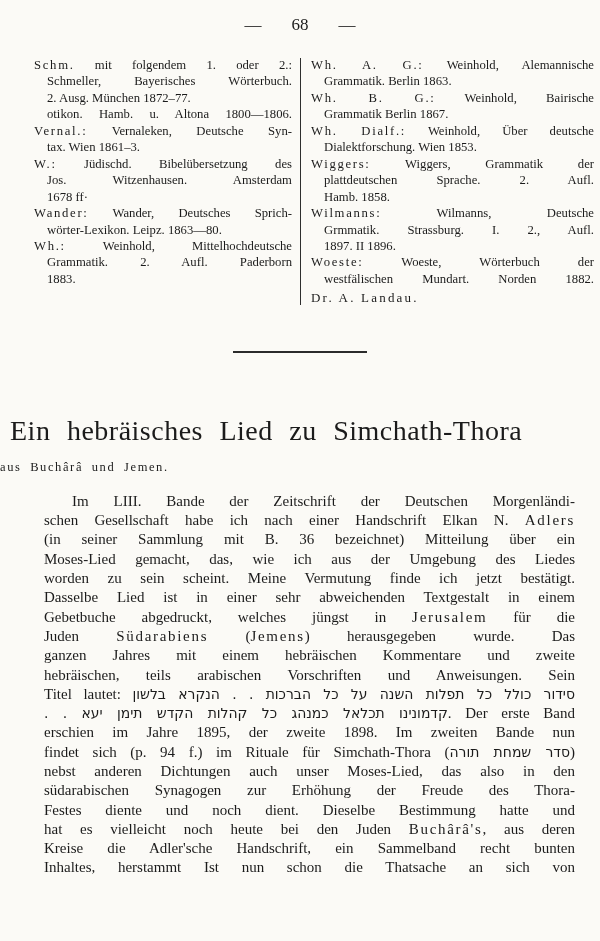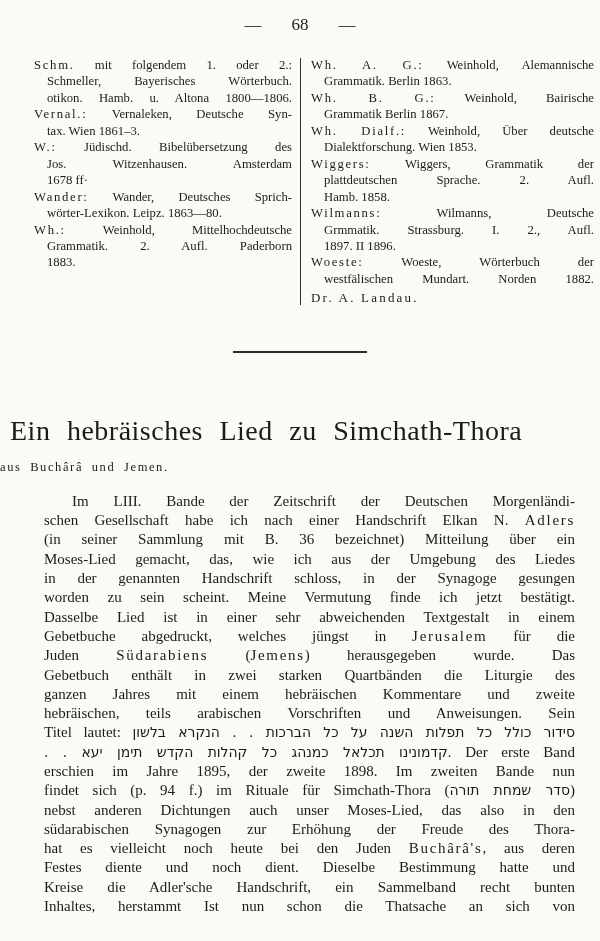--- a/index.html
+++ b/index.html
@@ -69,20 +69,21 @@
   <div class="header">
     <span>—</span>
     <span>68</span>
     <span>—</span>
   </div>
 
   <div class="bib">
     <div class="colL" id="bibL">
         <div class="ln j"><span class="sp">Schm.</span><span> mit folgendem 1. oder 2.:</span></div>
         <div class="ln ind j"><span>Schmeller, Bayerisches Wörterbuch.</span></div>
+        <div class="ln ind"><span>2. Ausg.  München 1872–77.</span></div>
         <div class="ln ind j"><span>otikon. Hamb. u. Altona 1800—1806.</span></div>
         <div class="ln j"><span class="sp">Vernal.:</span><span> Vernaleken, Deutsche Syn-</span></div>
         <div class="ln ind"><span>tax.  Wien 1861–3.</span></div>
         <div class="ln j"><span class="sp">W.:</span><span> Jüdischd. Bibelübersetzung des</span></div>
         <div class="ln ind j"><span>Jos. Witzenhausen. Amsterdam</span></div>
         <div class="ln ind"><span>1678 ff·</span></div>
         <div class="ln j"><span class="sp">Wander:</span><span> Wander, Deutsches Sprich-</span></div>
         <div class="ln ind"><span>wörter-Lexikon.  Leipz. 1863—80.</span></div>
         <div class="ln j"><span class="sp">Wh.:</span><span> Weinhold, Mittelhochdeutsche</span></div>
         <div class="ln ind j"><span>Grammatik. 2. Aufl. Paderborn</span></div>
@@ -113,33 +114,31 @@
   <div class="rule"></div>
 
   <h1 class="title">Ein hebräisches Lied zu Simchath-Thora</h1>
   <div class="subtitle">aus Buchârâ und Jemen.</div>
 
   <div class="body" id="bodyLines">
       <div class="bl ind j"><span>Im LIII. Bande der Zeitschrift der Deutschen Morgenländi-</span></div>
       <div class="bl j"><span>schen Gesellschaft habe ich nach einer Handschrift Elkan N. </span><span class="sp">Adlers</span></div>
       <div class="bl j"><span>(in seiner Sammlung mit B. 36 bezeichnet) Mitteilung über ein</span></div>
       <div class="bl j"><span>Moses-Lied gemacht, das, wie ich aus der Umgebung des Liedes</span></div>
-      <div class="bl j"><span>in der genannten Handschrift schloss, in der Synagoge gesungen</span></div>
       <div class="bl j"><span>worden zu sein scheint.  Meine Vermutung finde ich jetzt bestätigt.</span></div>
       <div class="bl j"><span>Dasselbe Lied ist in einer sehr abweichenden Textgestalt in einem</span></div>
       <div class="bl j"><span>Gebetbuche abgedruckt, welches jüngst in </span><span class="sp">Jerusalem</span><span> für die</span></div>
       <div class="bl j"><span>Juden </span><span class="sp">Südarabiens</span><span> (</span><span class="sp">Jemens</span><span>) herausgegeben wurde.  Das</span></div>
-      <div class="bl j"><span>Gebetbuch enthält in zwei starken Quartbänden die Liturgie des</span></div>
       <div class="bl j"><span>ganzen Jahres mit einem hebräischen Kommentare und zweite</span></div>
       <div class="bl j"><span>hebräischen, teils arabischen Vorschriften und Anweisungen.  Sein</span></div>
       <div class="bl j"><span>Titel lautet: </span><span class="he" dir="rtl">סידור כולל כל תפלות השנה על כל הברכות . . הנקרא בלשון</span></div>
       <div class="bl j"><span class="he" dir="rtl">קדמונינו תכלאל כמנהג כל קהלות הקדש תימן יעא . .</span><span>.  Der erste Band</span></div>
       <div class="bl j"><span>erschien im Jahre 1895, der zweite 1898.  Im zweiten Bande nun</span></div>
       <div class="bl j"><span>findet sich (p. 94 f.) im Rituale für Simchath-Thora (</span><span class="he" dir="rtl">סדר שמחת תורה</span><span>)</span></div>
       <div class="bl j"><span>nebst anderen Dichtungen auch unser Moses-Lied, das also in den</span></div>
       <div class="bl j"><span>südarabischen Synagogen zur Erhöhung der Freude des Thora-</span></div>
+      <div class="bl j"><span>Festes diente und noch dient.  Dieselbe Bestimmung hatte und</span></div>
       <div class="bl j"><span>hat es vielleicht noch heute bei den Juden </span><span class="sp">Buchârâ's</span><span>, aus deren</span></div>
-      <div class="bl j"><span>Festes diente und noch dient.  Dieselbe Bestimmung hatte und</span></div>
       <div class="bl j"><span>Kreise die Adler'sche Handschrift, ein Sammelband recht bunten</span></div>
       <div class="bl j"><span>Inhaltes, herstammt  Ist nun schon die Thatsache an sich von</span></div>
     </div>
 
 </div>
 
 </body></html>

